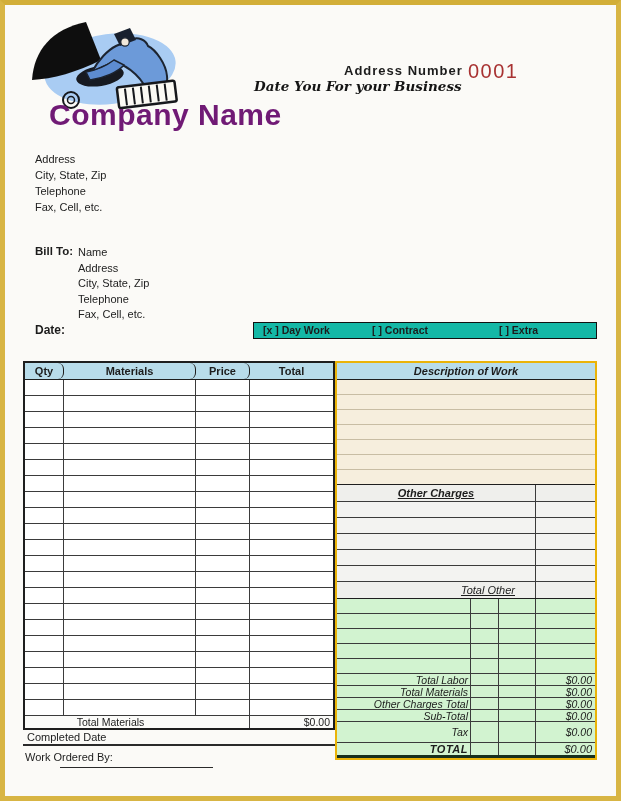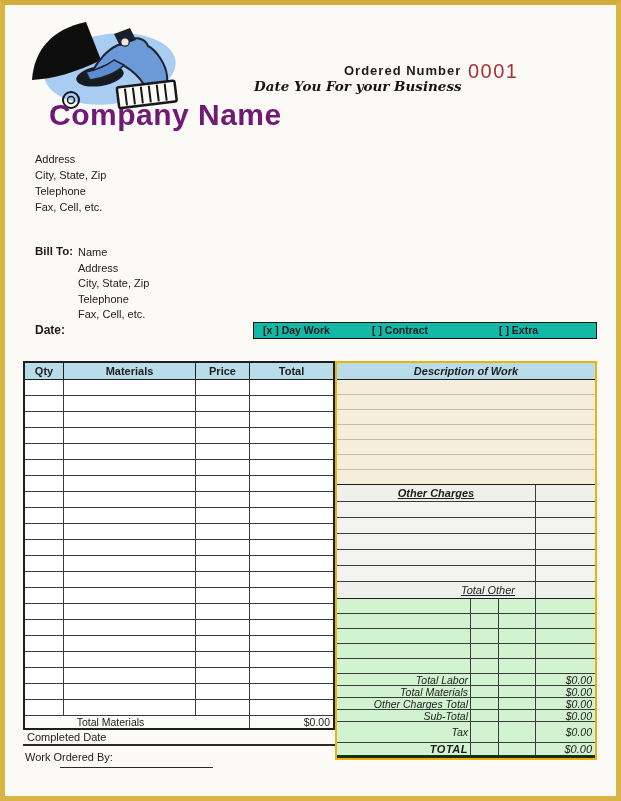--- a/index.html
+++ b/index.html
@@ -25,21 +25,21 @@
   
   .worktype-box { position:absolute; left:248px; top:317px; width:344px; height:17px; border:1.5px solid #111; background:#14b8a6; }
   .worktype-box span { position:absolute; top:1px; font-size:10.5px; font-weight:bold; white-space:nowrap; }
   .wt-1 { left:9px; } .wt-2 { left:118px; } .wt-3 { left:245px; }
   
   .ltable { position:absolute; left:18px; top:356px; width:312px; border:2px solid #1e1e1e; background:#fff; }
   .lt-head { display:flex; height:17px; background:#b8dcea; border-bottom:1px solid #1e1e1e; font-size:11px; font-weight:bold; align-items:center; }
   .lt-head div, .lt-row div { height:100%; }
   .c1 { width:39px; } .c2 { width:132px; } .c3 { width:54px; } .c4 { flex:1; }
   .c1,.c2,.c3 { border-right:1px solid #3b3b3b; }
-  .lt-head .c1,.lt-head .c2,.lt-head .c3,.lt-head .c4 { display:flex; align-items:center; justify-content:center; border-right-color:#1e1e1e; }
+  .lt-head .c1,.lt-head .c2,.lt-head .c3,.lt-head .c4 { display:flex; align-items:center; justify-content:center; border-right-color:#1e1e1e;border-radius:6px; }
   .lt-row { display:flex; height:16px; border-bottom:1px solid #3b3b3b; background:#fff; }
   .lt-total { display:flex; height:12px; align-items:center; font-size:10.5px; background:#fbfbf9; }
   .tl-label { width:171px; text-align:center; }
   .tl-price { width:54px; height:100%; border-right:1px solid #3b3b3b; }
   .tl-amt { flex:1; text-align:right; padding-right:3px; }
   
   .rpanel { position:absolute; left:330px; top:356px; width:262px; border:2px solid #eab308; background:#fff;font-style:italic; }
   .r-desc-head { height:17px; background:#b8dcea; border-bottom:1px solid #1e1e1e; font-size:11px; font-weight:bold; display:flex; align-items:center; justify-content:center; }
   .cream-row { height:15px; background:#f6eedd; border-bottom:1px solid #c8bda4; }
   .cream-rows .cream-row:last-child { border-bottom:1px solid #1e1e1e; }
@@ -91,21 +91,21 @@
         <line x1="116" y1="72" x2="116" y2="89" stroke="#16181c" stroke-width="2"></line>
         <line x1="124" y1="72" x2="124" y2="89" stroke="#16181c" stroke-width="2"></line>
         <line x1="132" y1="72" x2="132" y2="89" stroke="#16181c" stroke-width="2"></line>
         <line x1="140" y1="72" x2="140" y2="89" stroke="#16181c" stroke-width="2"></line>
       </g>
       <circle cx="45" cy="86" r="8" fill="none" stroke="#16181c" stroke-width="2"></circle>
       <circle cx="45" cy="86" r="3.5" fill="none" stroke="#16181c" stroke-width="1.5"></circle>
     </svg>
   </div>
 
-  <div class="inv-label">Ordered Number</div>
+  <div class="inv-label">Address Number</div>
   <div class="inv-value">0001</div>
   <div class="tagline">Date You For your Business</div>
   <div class="company-name">Company Name</div>
 
   <div class="company-info">
     <div>Address</div>
     <div>City, State, Zip</div>
     <div>Telephone</div>
     <div>Fax, Cell, etc.</div>
   </div>

